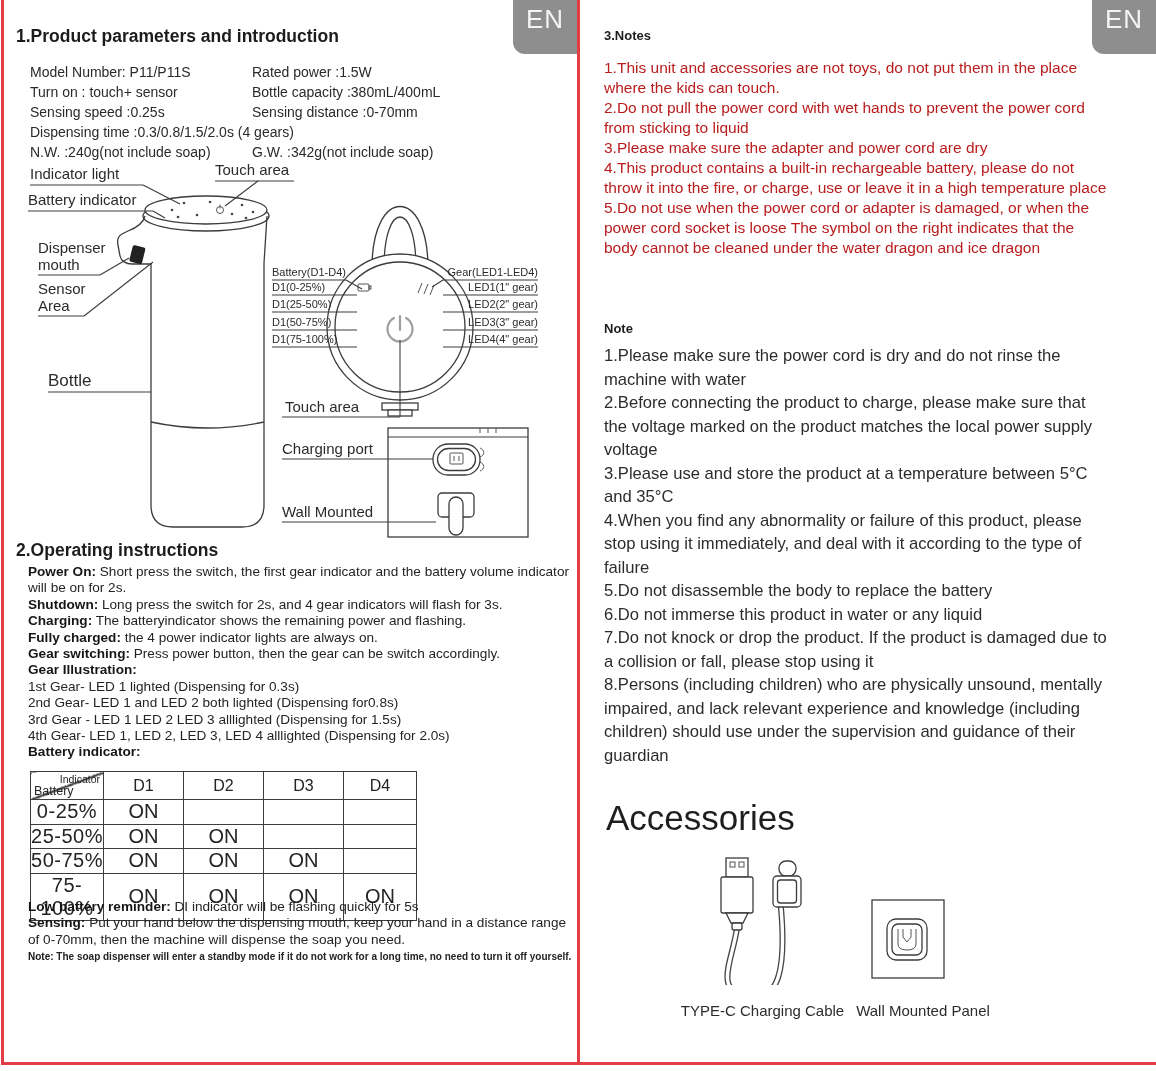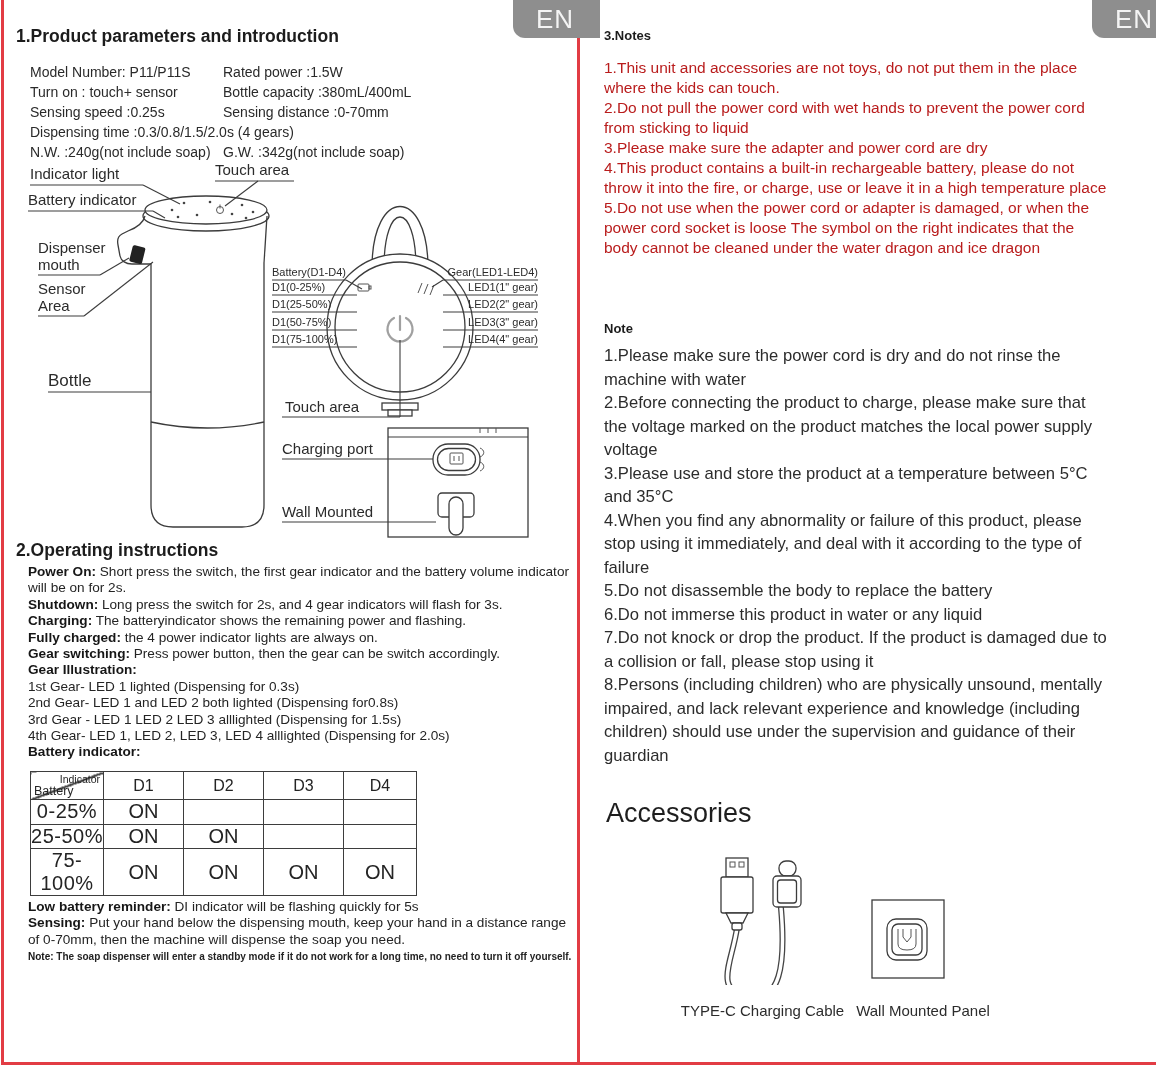--- a/index.html
+++ b/index.html
@@ -1,43 +1,43 @@
 <!DOCTYPE html>
 <html><head>
 <meta charset="utf-8">
 <style>
   html,body{margin:0;padding:0;background:#ffffff;}
   .canvas{position:relative;width:1156px;height:1071px;background:#fff;overflow:hidden;
           font-family:"Liberation Sans", sans-serif;color:#222;}
   .vline{position:absolute;top:0;width:3px;height:1063px;background:#e23c44;}
   .hline{position:absolute;left:1px;right:0;top:1062px;height:3px;background:#e23c44;}
-  .entab{position:absolute;top:0;height:38px;width:64px;background:#8e8e8e;color:#f4f4f4;
-         font-size:26px;line-height:38px;border-radius:0 0 0 12px;letter-spacing:1px;padding-left:23px;}
+  .entab{position:absolute;top:0;height:54px;width:64px;background:#8e8e8e;color:#f4f4f4;
+         font-size:26px;text-align:center;line-height:38px;border-radius:0 0 0 12px;letter-spacing:1px;}
   .abs{position:absolute;}
   .page-title{font-weight:bold;font-size:17.5px;color:#1c1c1c;}
   .params{font-size:14px;line-height:20px;color:#2a2a2a;}
-  .prow{display:flex;}
+  .prow{display:flex;gap:29px;}
   .prow .c1{width:193px;flex:none;}
   .iline{margin:0;font-size:13.6px;line-height:16.4px;color:#242424;}
   .iline b{color:#161616;}
   .iline.big{font-size:10px;line-height:18.5px;font-weight:bold;}
   table.bat{border-collapse:collapse;table-layout:fixed;}
   table.bat td{border:1.6px solid #3d3d3d;text-align:center;vertical-align:middle;padding:0;
                font-size:20px;color:#242424;}
   table.bat tr.hd td{height:27px;font-size:16px;}
   table.bat tr.dr td{height:23.5px;}
   td.corner{position:relative;background:
       linear-gradient(to bottom right, transparent 48%, #4a4a4a 48%, #4a4a4a 52.5%, transparent 52.5%);}
   td.corner .c-top{position:absolute;top:1px;right:3px;font-size:10.5px;}
   td.corner .c-bot{position:absolute;bottom:1px;left:3px;font-size:12.5px;}
   td.rowlab{font-size:15px;letter-spacing:0.5px;}
   .rtitle{font-weight:bold;font-size:13px;color:#1c1c1c;}
   .notes p{margin:0;font-size:15.5px;line-height:20px;color:#b91c1c;}
   .noteitems p{margin:0;font-size:16.6px;line-height:23.5px;color:#2c2c2c;}
-  .acc-title{font-size:27px;color:#1e1e1e;}
+  .acc-title{font-size:35px;color:#1e1e1e;}
   .caption{font-size:15px;color:#2c2c2c;text-align:center;}
   svg text{fill:#2b2b2b;font-family:"Liberation Sans", sans-serif;}
   .t15{font-size:15px;}
   .t17{font-size:17px;}
   .t11{font-size:11px;}
   .ln{stroke:#3c3c3c;stroke-width:1.1;fill:none;}
   .fig{stroke:#3c3c3c;stroke-width:1.3;fill:#ffffff;}
   .fign{stroke:#3c3c3c;stroke-width:1.3;fill:none;}
   .thin{stroke:#555;stroke-width:1;fill:none;}
   .grey{stroke:#a0a0a0;stroke-width:2.2;fill:none;stroke-linecap:round;}
@@ -244,20 +244,27 @@
       <td></td>
     </tr>
     <tr class="dr">
       <td class="rowlab">25-50%</td>
       <td>ON</td>
       <td>ON</td>
       <td></td>
       <td></td>
     </tr>
     <tr class="dr">
+      <td class="rowlab">50-75%</td>
+      <td>ON</td>
+      <td>ON</td>
+      <td>ON</td>
+      <td></td>
+    </tr>
+    <tr class="dr">
       <td class="rowlab">75-100%</td>
       <td>ON</td>
       <td>ON</td>
       <td>ON</td>
       <td>ON</td>
     </tr>
   </tbody>
     </table>
 
   <div class="abs" style="left:28px;top:899px;width:552px;">

